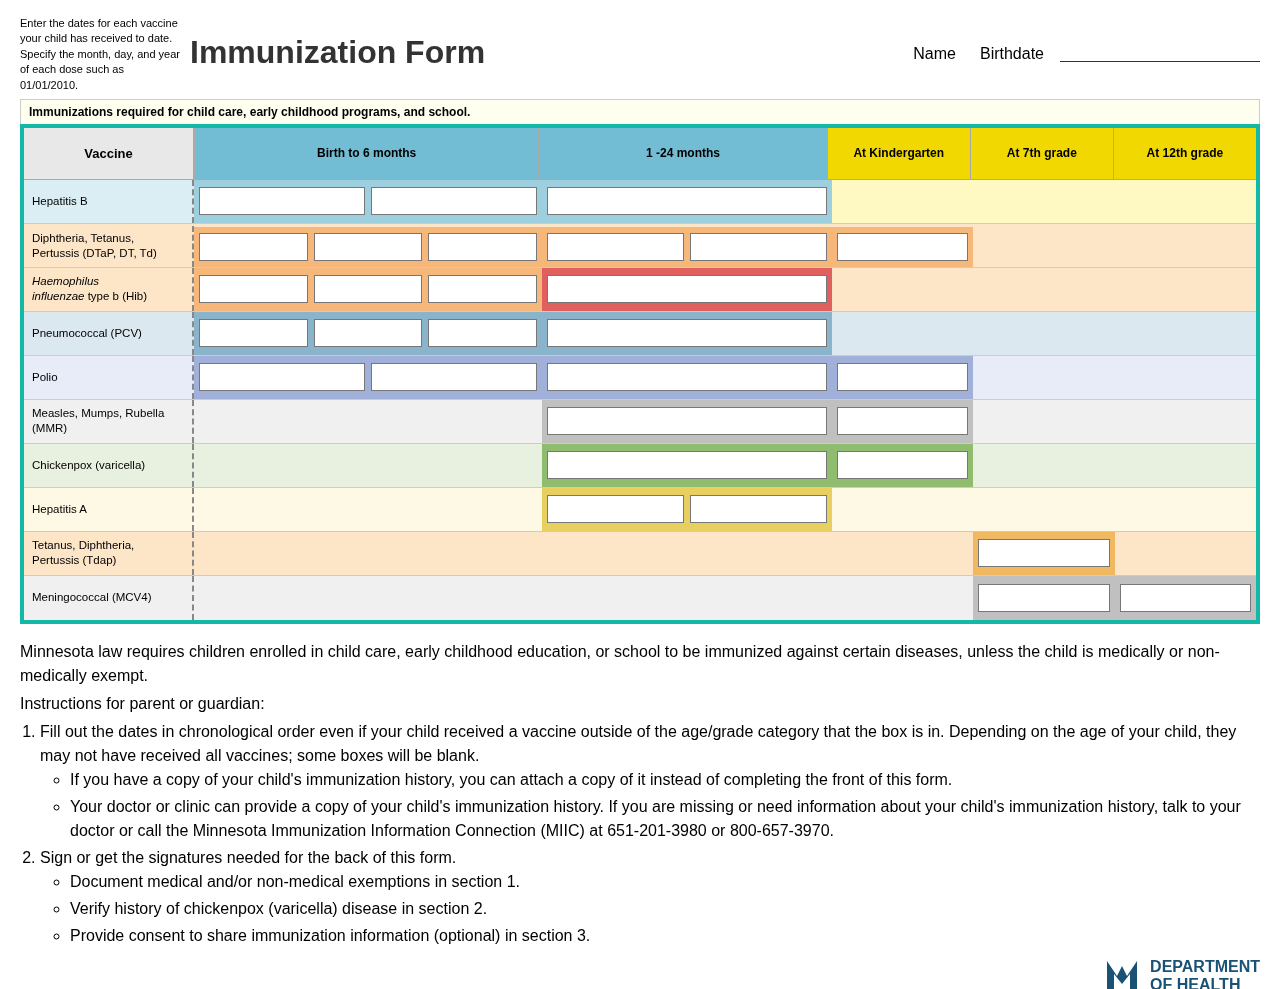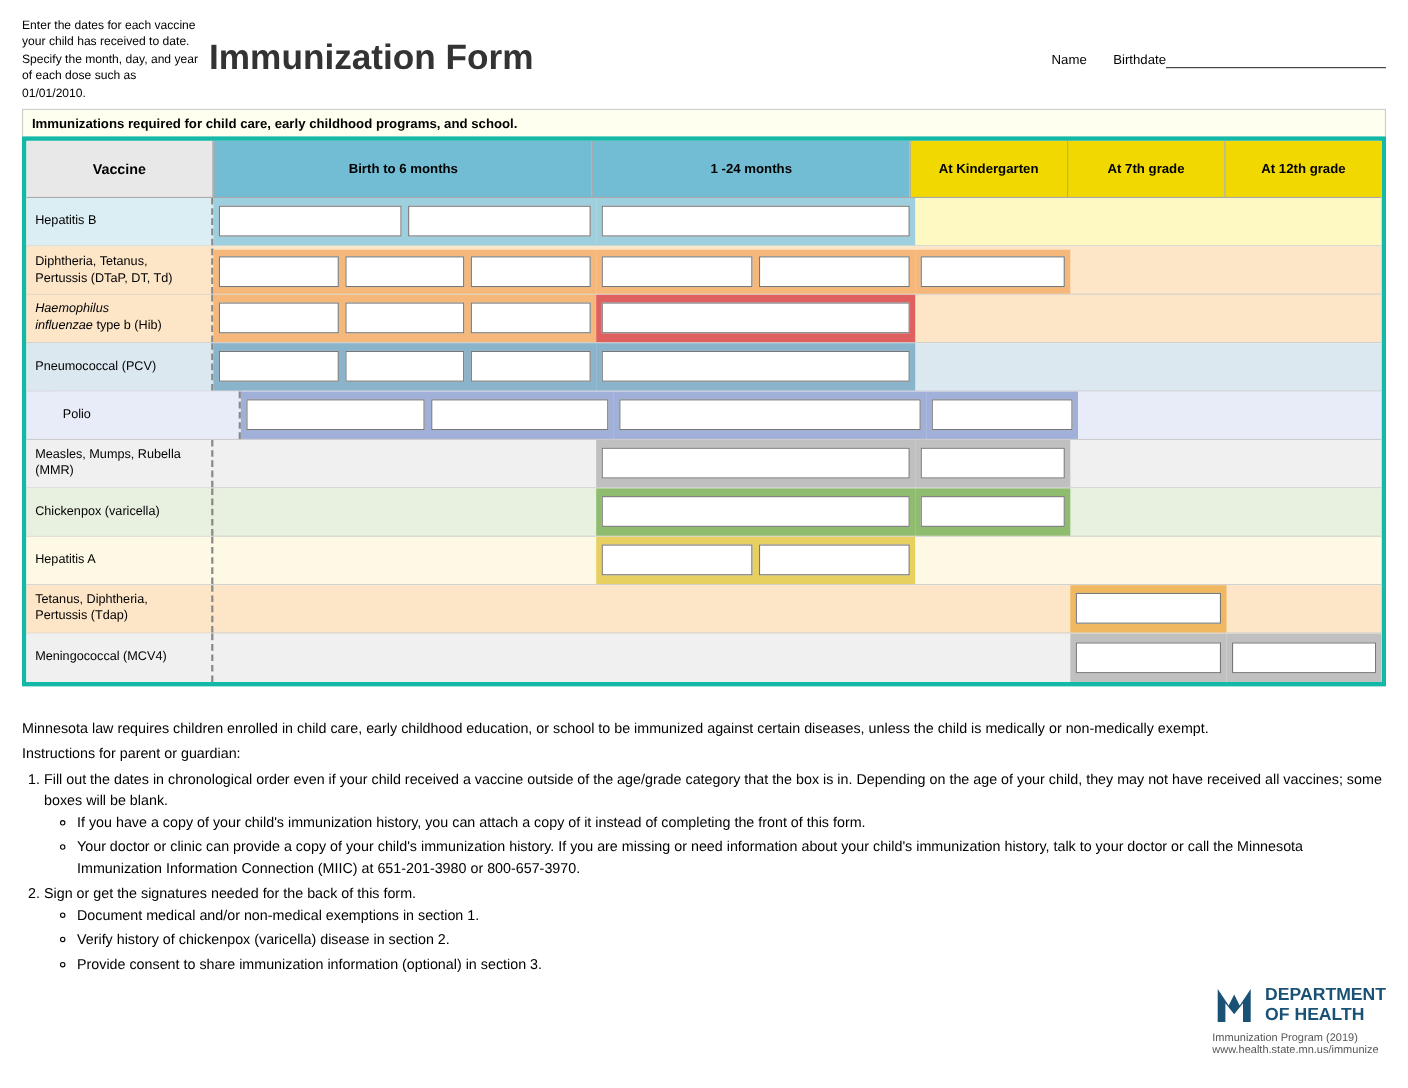--- a/index.html
+++ b/index.html
@@ -35,38 +35,38 @@
     }
     .form-title {
       font-size: 32px;
       font-weight: bold;
       color: #333;
       margin-bottom: 4px;
     }
     .name-birthdate-line {
       display: flex;
       align-items: center;
-      font-size: 12px;
+      font-size: 16px;
       gap: 20px;
     }
     .name-line {
       display: flex;
       align-items: center;
       gap: 4px;
       flex: 1;
     }
     .name-underline {
       flex: 1;
       border-bottom: 1px solid #333;
       height: 16px;
     }
     .birthdate-line {
       display: flex;
       align-items: center;
-      gap: 0;
+      gap: 16px;
     }
     .birthdate-underline {
       width: 200px;
       border-bottom: 1px solid #333;
       height: 16px;
     }
 
     
     .table-wrapper {
       border: 4px solid #14b8a6;
@@ -161,22 +161,22 @@
 
     
     .seg-birth { flex: 3; }
     .seg-12 { flex: 2.5; }
     .seg-kinder { flex: 1.2; }
     .seg-7th { flex: 1.2; }
     .seg-12th { flex: 1.2; }
 
     
     .notes-area {
-      margin-top: 28px;
-      font-size: 13px;
+      margin-top: 16px;
+      font-size: 16px;
       line-height: 1.5;
     }
     .notes-area p { margin-bottom: 4px; }
     .notes-area ol { margin-left: 20px; }
     .notes-area ul { margin-left: 30px; }
     .notes-area li { margin-bottom: 3px; }
 
     .footer-row {
       display: flex;
       justify-content: space-between;
@@ -326,21 +326,21 @@
         </div>
         <div class="segment seg-12" style="background:#8ab4cc;">
           <div class="input-cell"></div>
         </div>
         <div class="segment seg-kinder" style="background:transparent;"></div>
         <div class="segment seg-7th" style="background:transparent;"></div>
         <div class="segment seg-12th" style="background:transparent;"></div>
       </div>
     </div>
 
-    <div class="data-row" style="background:#e8ecf8;padding-left:25px;">
+    <div class="data-row" style="background:#e8ecf8;">
       <div class="vax-name-cell" style="background:#e8ecf8;">
         <span>Polio</span>
       </div>
       <div class="vax-data-cells">
         <div class="segment seg-birth" style="background:#a0b0d8;">
           <div class="input-cell"></div>
           <div class="input-cell"></div>
         </div>
         <div class="segment seg-12" style="background:#a0b0d8;">
           <div class="input-cell"></div>

